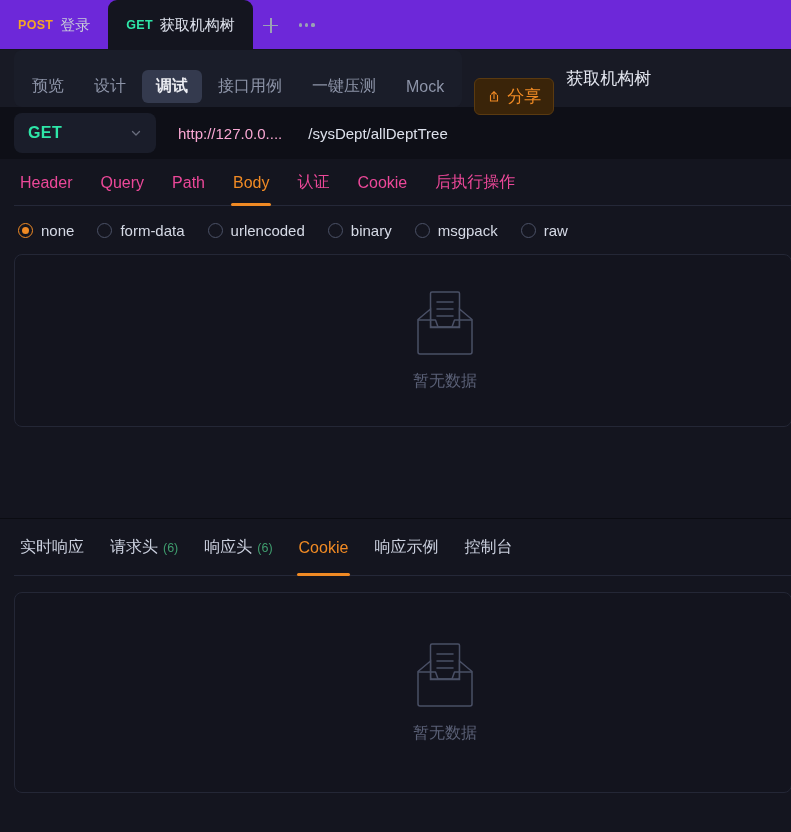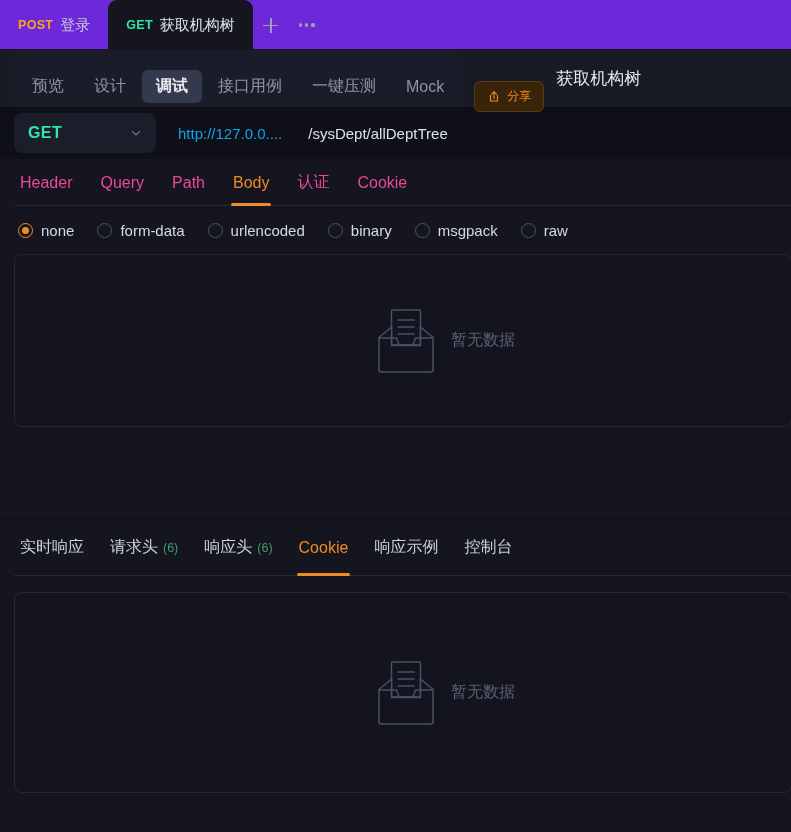--- a/index.html
+++ b/index.html
@@ -100,21 +100,21 @@
   }
   .share-btn {
     display: flex;
     align-items: center;
     gap: 6px;
     background: #3a2409;
     border: 1px solid #5a3a10;
     border-radius: 6px;
     padding: 6px 12px;
     color: #f08a24;
-    font-size: 12px;
+    font-size: 17px;
     cursor: pointer;
     white-space: nowrap;
     margin-top: 36px;
   }
   .share-ico { width: 14px; height: 14px; flex: none; }
   .req-title {
     font-size: 17px;
     color: #e4e7f0;
     white-space: nowrap;
   }
@@ -150,21 +150,21 @@
   .url-inputs {
     flex: 1;
     height: 40px;
     display: flex;
     align-items: center;
     padding-left: 22px;
     gap: 26px;
     overflow: hidden;
   }
   .url-host {
-    color: #0ea5e9;
+    color: #f9a8d4;
     font-size: 15px;
     white-space: nowrap;
   }
   .url-path {
     color: #dde1ec;
     font-size: 15px;
     white-space: nowrap;
   }
 
   
@@ -249,21 +249,21 @@
     background: #13141e;
     display: flex;
     align-items: center;
     justify-content: center;
   }
   #body-panel { height: 173px; margin-right: -1px; }
   #resp-panel { height: 201px; margin-right: -1px; }
 
   .empty {
     display: flex;
-    flex-direction: row;
+    flex-direction: column;
     align-items: center;
     gap: 14px;
     transform: translateX(42px);
   }
   .empty .cap {
     font-size: 16px;
     color: #5a6076;
   }
 
   
@@ -372,20 +372,21 @@
   </div>
 </div>
 
 <div class="subtabs">
   <div class="subtab">Header</div>
   <div class="subtab">Query</div>
   <div class="subtab">Path</div>
   <div class="subtab active">Body</div>
   <div class="subtab">认证</div>
   <div class="subtab">Cookie</div>
+  <div class="subtab">后执行操作</div>
 </div>
 
 <div class="radio-row">
   <label class="radio sel">
     <span class="dot"></span>
     <span>none</span>
   </label>
   <label class="radio">
     <span class="dot"></span>
     <span>form-data</span>

